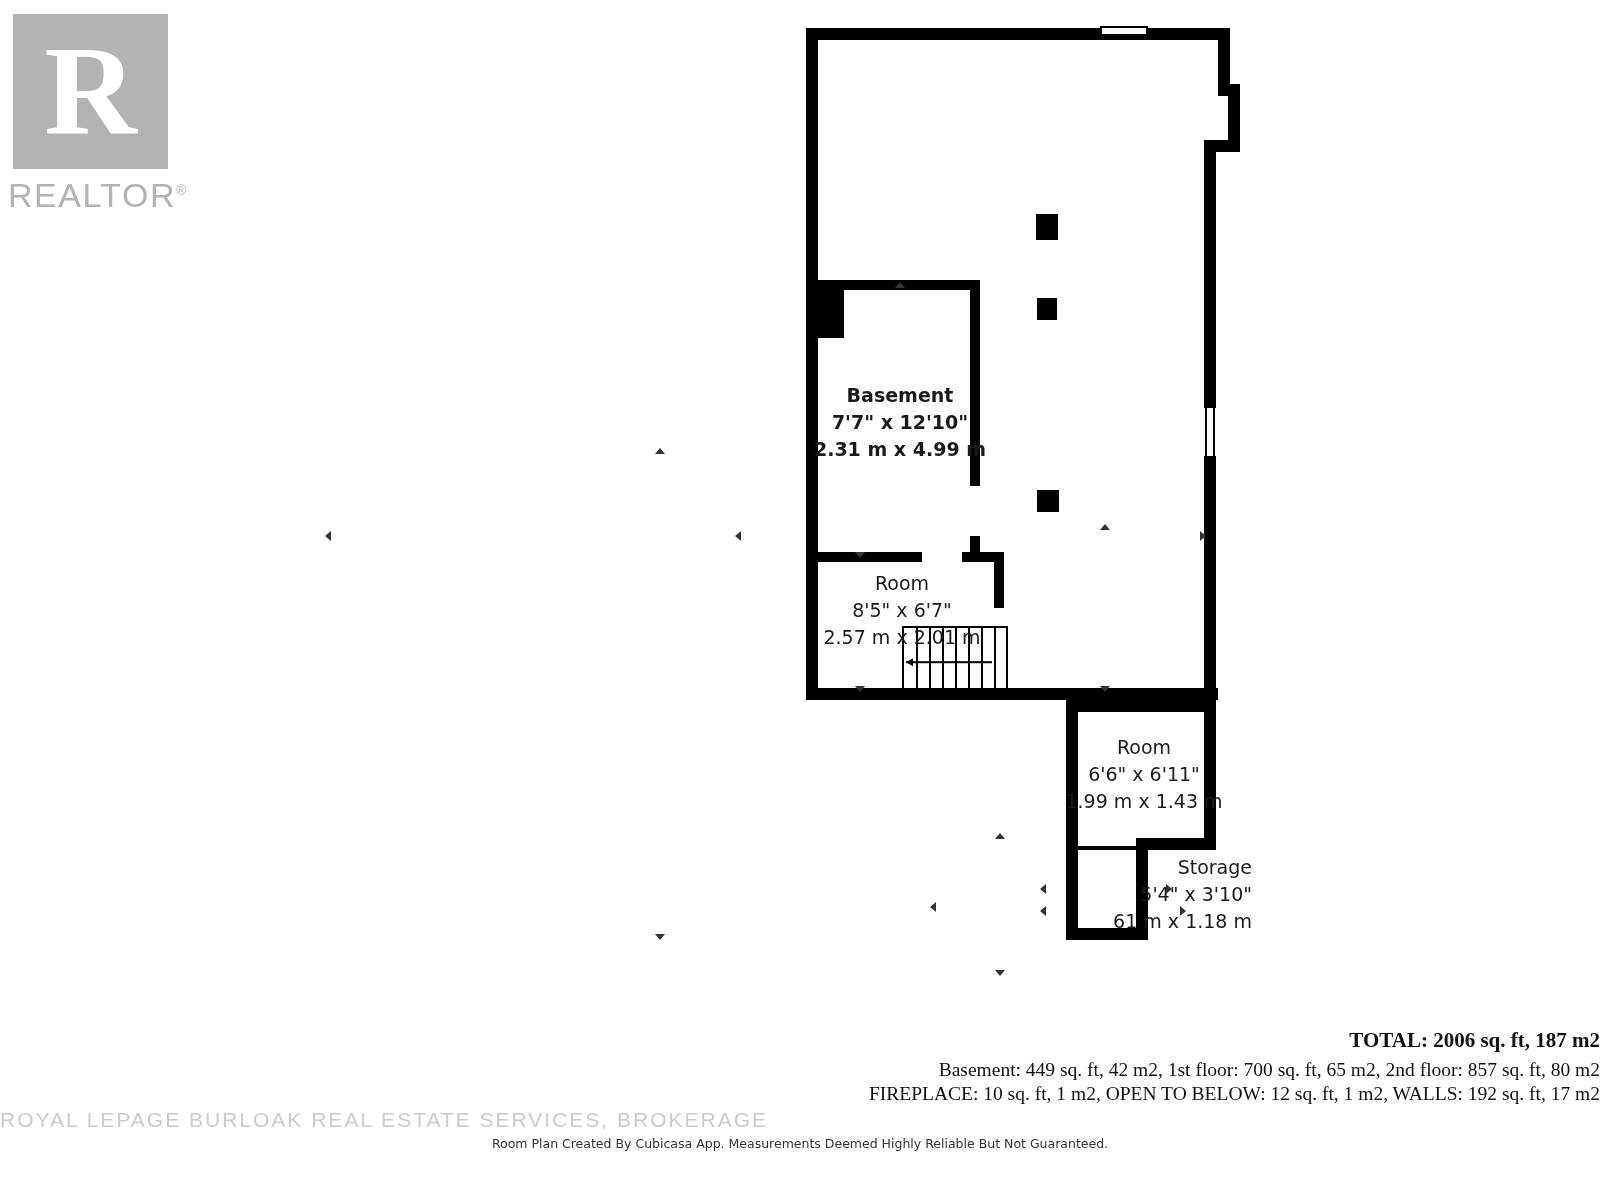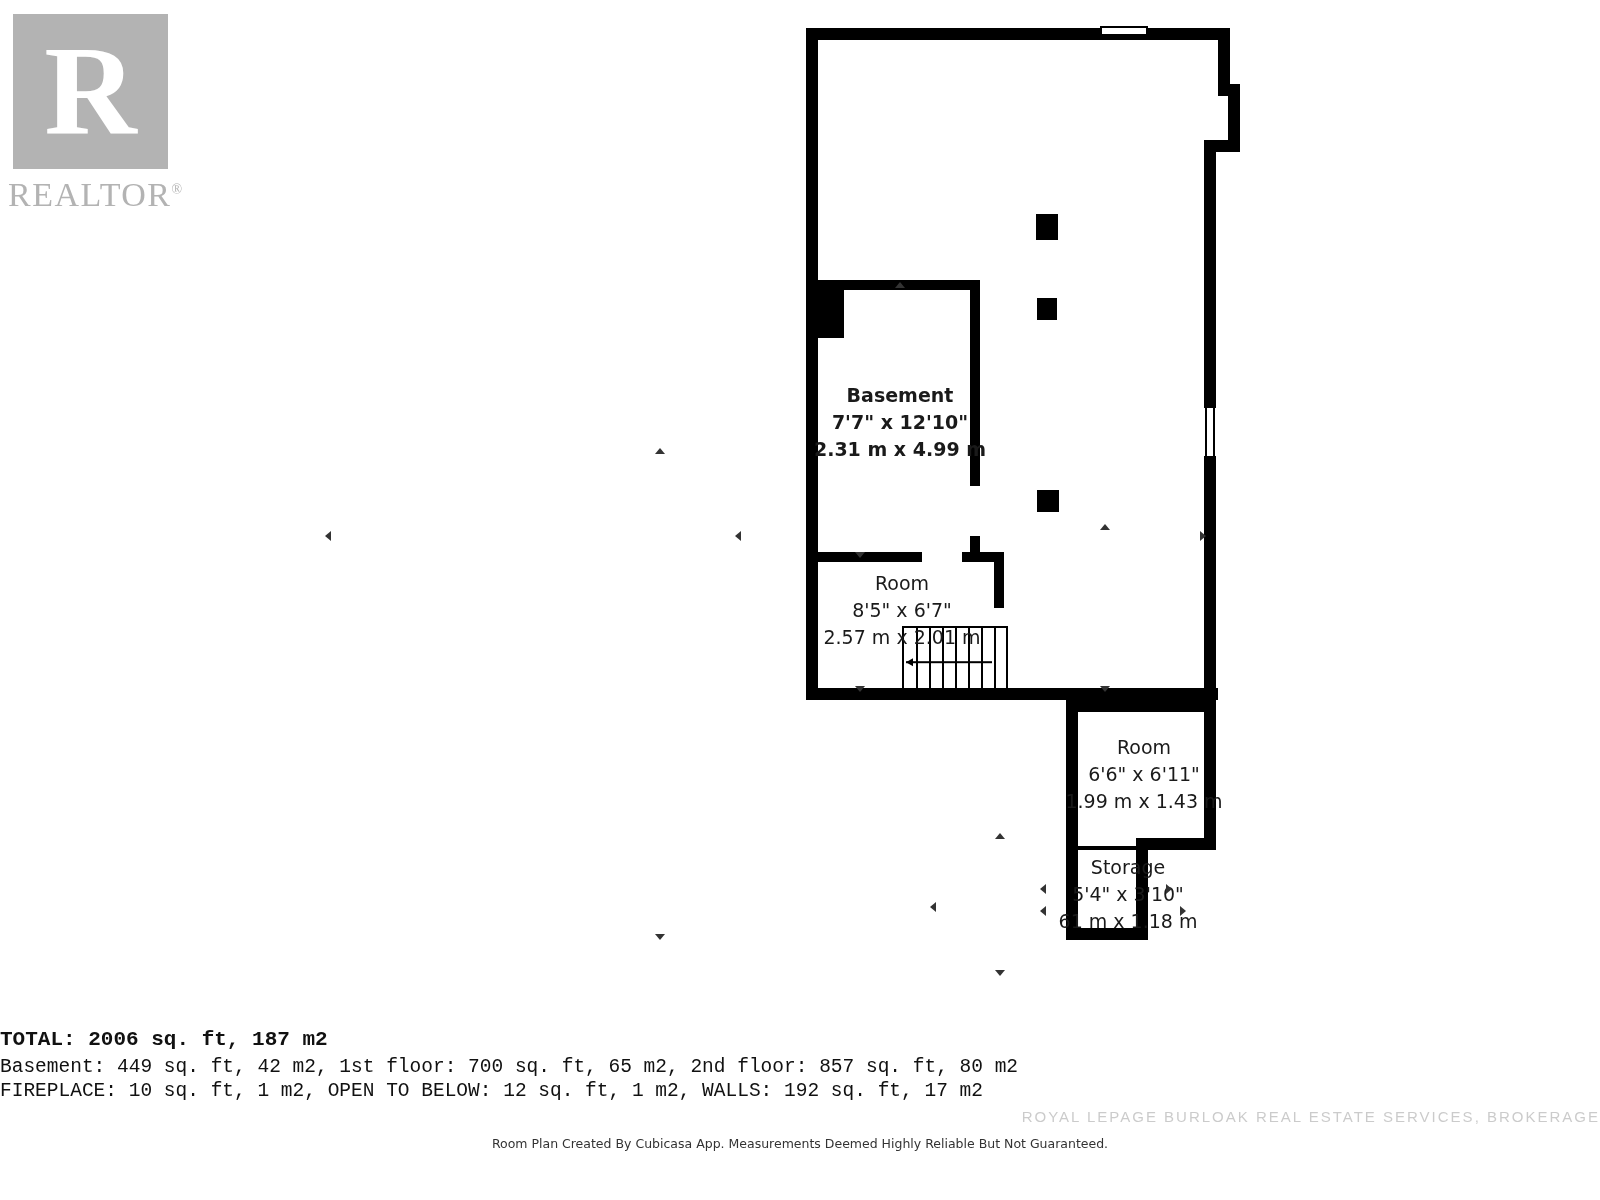--- a/index.html
+++ b/index.html
@@ -42,21 +42,21 @@
     font-family: "Liberation Serif", serif;
     font-size: 128px;
     font-weight: 700;
     line-height: 152px;
     text-align: center;
   }
   .realtor-word {
     position: absolute;
     left: 0px;
     top: 162px;
-    font-family: Liberation Serif, serif;
+    font-family: Liberation Sans, sans-serif;
     font-size: 34px;
     letter-spacing: 1.5px;
     color: #b3b3b3;
     font-weight: 400;
   }
   .realtor-reg {
     font-size: 14px;
     vertical-align: super;
   }
 
@@ -154,22 +154,22 @@
     border: 2px solid #000;
     box-sizing: border-box;
   }
 
   
   .summary {
     position: absolute;
     left: 0;
     top: 1028px;
     width: 1600px;
-    text-align: left;
-    font-family: Liberation Mono, monospace;
+    text-align: right;
+    font-family: Liberation Serif, serif;
     color: #111111;
   }
   .summary .total {
     font-size: 21px;
     font-weight: 700;
     margin-bottom: 5px;
   }
   .summary .line {
     font-size: 19.5px;
     line-height: 1.22;
@@ -181,22 +181,22 @@
     width: 1600px;
     text-align: center;
     font-size: 12.5px;
     color: #333;
   }
   .watermark {
     position: absolute;
     left: 0;
     top: 1108px;
     width: 1600px;
-    text-align: right;
-    font-size: 15px;
+    text-align: left;
+    font-size: 21px;
     letter-spacing: 2px;
     color: rgba(140,140,140,0.45);
     font-family: "Liberation Sans", sans-serif;
     pointer-events: none;
   }
 </style>
 </head>
 <body>
 
 <div class="realtor-logo">
@@ -272,21 +272,21 @@
     <span class="rl-dim">2.57 m x 2.01 m</span>
   </div>
 
 
   <div class="room-label" style="left:1020px; top:734px; width:248px;">
     <span class="rl-name">Room</span>
     <span class="rl-dim">6'6" x 6'11"</span>
     <span class="rl-dim">1.99 m x 1.43 m</span>
   </div>
 
-  <div class="room-label" style="left:1004px; top:854px; width:248px;">
+  <div class="room-label" style="left:1004px; top:854px; width:248px;text-align:right;">
     <span class="rl-name">Storage</span>
     <span class="rl-dim">5'4" x 3'10"</span>
     <span class="rl-dim">61 m x 1.18 m</span>
   </div>
 
   <div class="caret up" style="left:655px; top:448px;"></div>
   <div class="caret left" style="left:325px; top:531px;"></div>
   <div class="caret left" style="left:735px; top:531px;"></div>
   <div class="caret right" style="left:1200px; top:531px;"></div>
   <div class="caret up" style="left:1100px; top:524px;"></div>

